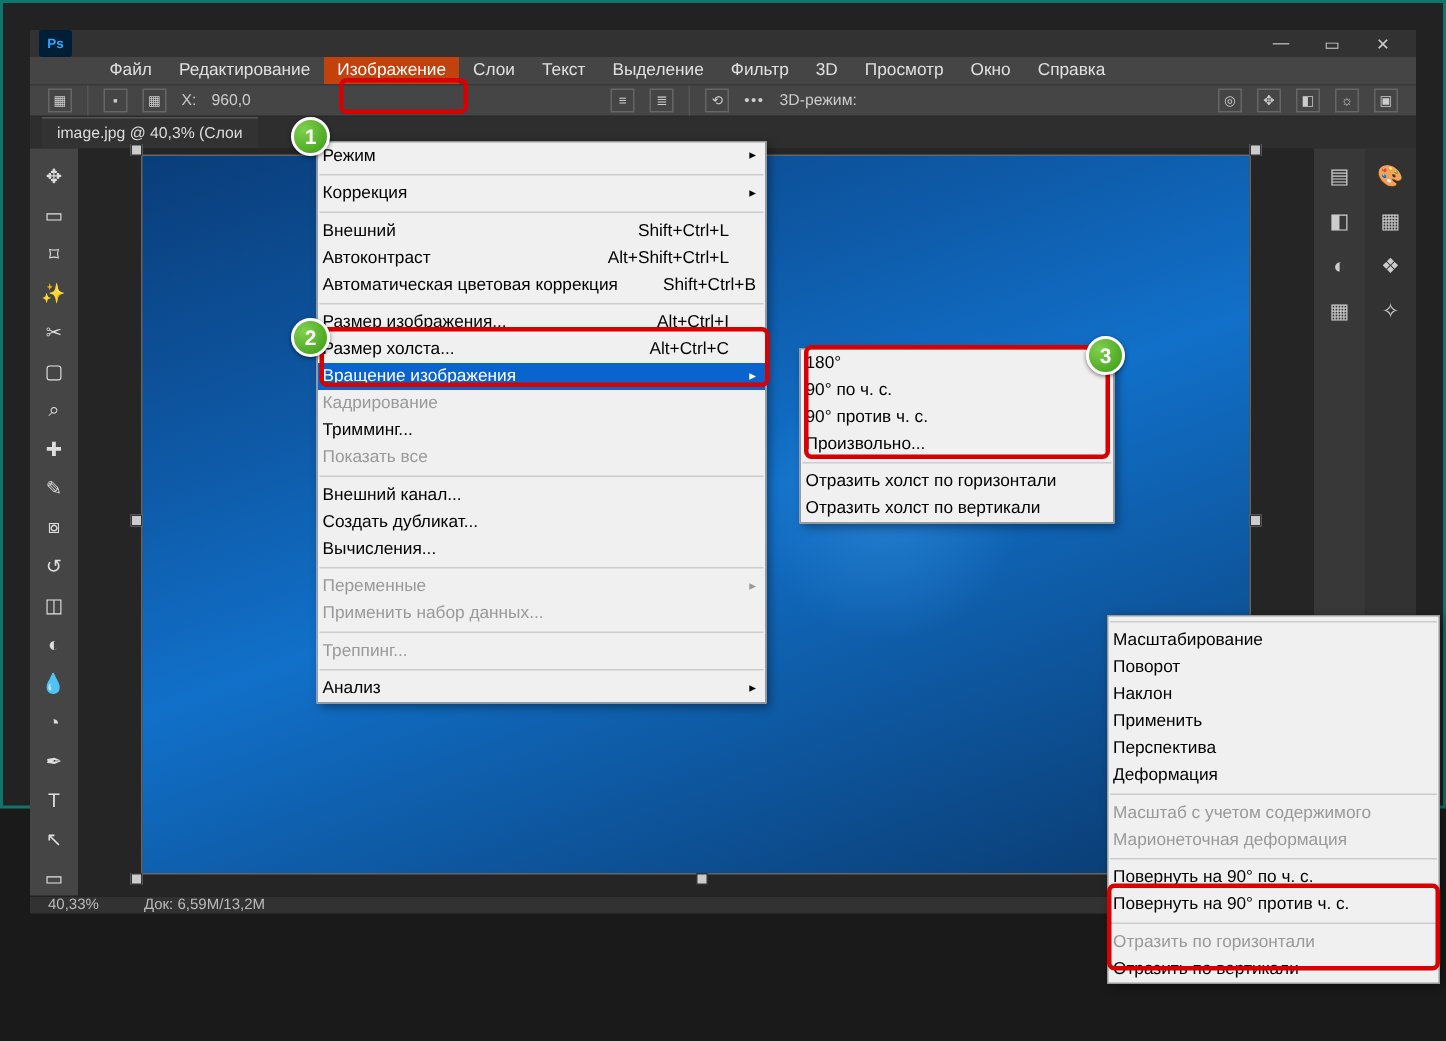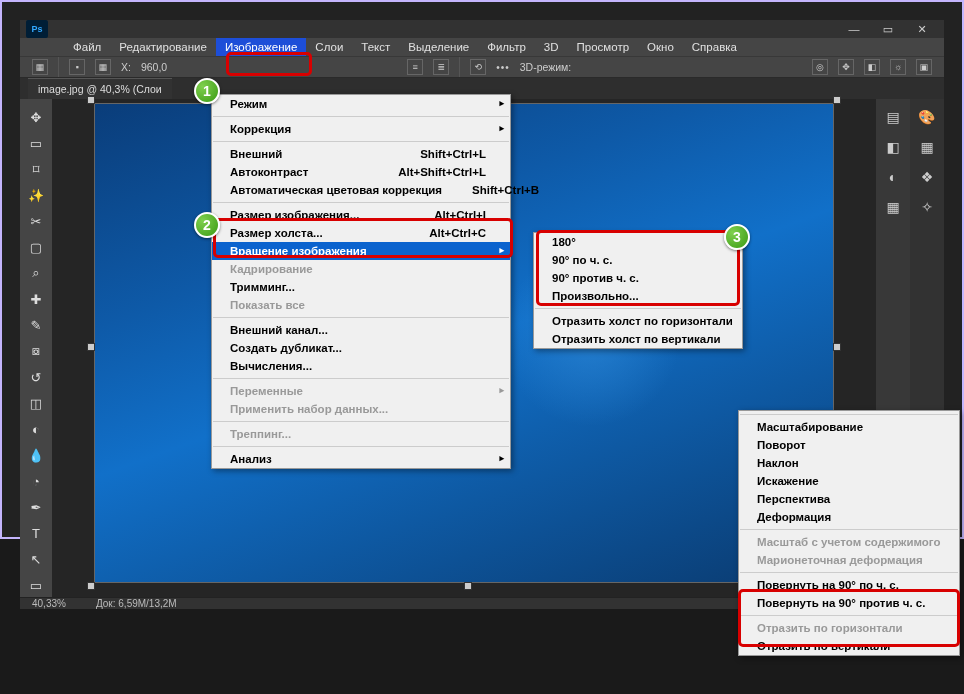--- a/index.html
+++ b/index.html
@@ -1,27 +1,27 @@
 <!DOCTYPE html>
 <html><head>
 <meta charset="utf-8">
 <style>
 * { margin: 0; padding: 0; box-sizing: border-box; font-family: "Segoe UI", Tahoma, sans-serif; }
 body { background: #1a1a1a; width: 964px; height: 694px; overflow: hidden; position: relative; }
-.outer-frame { border: 2px solid #c4b5fd; width: 964px; height: 539px; position: relative; background: #222; }
+.outer-frame { border: 2px solid #0f766e; width: 964px; height: 539px; position: relative; background: #222; }
 .app { position: absolute; top: 18px; left: 18px; right: 18px; bottom: 18px; background: #323232; display: flex; flex-direction: column; }
 
 .titlebar { height: 22px; background: #323232; display: flex; align-items: center; }
 .ps-icon { width: 22px; height: 18px; margin-left: 6px; background: #001e36; color: #31a8ff; font-size: 9px; font-weight: bold; display: flex; align-items: center; justify-content: center; border-radius: 2px; }
 .win-controls { margin-left: auto; display: flex; gap: 10px; padding-right: 10px; }
 .win-btn { width: 24px; height: 18px; color: #ccc; font-size: 11px; display: flex; align-items: center; justify-content: center; cursor: pointer; }
 
 .menubar { height: 22px; background: #454545; display: flex; align-items: center; padding-left: 44px; font-size: 11.5px; color: #e0e0e0; }
 .menu-item { padding: 3px 9px; cursor: pointer; white-space: nowrap; }
-.menu-item.active { background: #1d4ed8; color: #fff; }
+.menu-item.active { background: #c2410c; color: #fff; }
 
 .optbar { height: 34px; background: #454545; display: flex; align-items: center; gap: 10px; padding: 0 12px; color: #ccc; font-size: 10px; border-top: 1px solid #383838; border-bottom: 1px solid #2a2a2a;}
 .opt-icon { width: 16px; height: 16px; border: 1px solid #666; display: flex; align-items: center; justify-content: center; font-size: 9px; }
 .opt-sep { width: 1px; height: 20px; background: #555; }
 .opt-text { font-size: 10.5px; }
 .opt-dots { letter-spacing: 1px; }
 
 .tabbar { height: 24px; background: #2e2e2e; display: flex; align-items: center; padding-left: 8px; }
 .doc-tab { background: #323232; color: #ddd; font-size: 10.5px; padding: 4px 10px; border-top: 1px solid #555; }
 
@@ -39,21 +39,21 @@
 .h-bl { bottom: -4px; left: -4px; } .h-b { bottom: -4px; left: 50%; } .h-br { bottom: -4px; right: -4px; }
 
 .right-panels { width: 68px; background: #383838; display: flex; }
 .pcol { width: 34px; display: flex; flex-direction: column; align-items: center; padding-top: 10px; gap: 14px; color: #ccc; font-size: 14px; }
 .picon { cursor: pointer; }
 
 .statusbar { height: 20px; background: #323232; color: #bbb; font-size: 10px; display: flex; align-items: center; gap: 30px; padding: 0 12px; border-top: 1px solid #222;}
 
 
 .dropdown { position: absolute; background: #f0f0f0; border: 1px solid #999; box-shadow: 2px 2px 6px rgba(0,0,0,0.4); font-size: 11.5px; color: #000; z-index: 100; }
-.dd-row { padding: 3px 24px 3px 18px; cursor: default; display: flex; white-space: nowrap; position: relative; font-weight: bold; }
+.dd-row { padding: 3px 24px 3px 3px; cursor: default; display: flex; white-space: nowrap; position: relative; }
 .dd-row.highlighted { background: #0b63ce; color: #fff; }
 .dd-row.disabled { color: #999; }
 .dd-row .short { margin-left: auto; padding-left: 30px; }
 .dd-row .arrow { position: absolute; right: 6px; font-size: 9px; }
 .dd-sep { height: 1px; background: #ccc; margin: 3px 1px; }
 
 .dd-main { top: 92px; left: 209px; width: 300px; }
 .dd-sub  { top: 230px; left: 531px; width: 210px; }
 .dd-ctx  { top: 408px; left: 736px; width: 222px; }
 
@@ -281,21 +281,21 @@
   <div class="dd-row">
         <span>Масштабирование</span>
       </div>
   <div class="dd-row">
         <span>Поворот</span>
       </div>
   <div class="dd-row">
         <span>Наклон</span>
       </div>
   <div class="dd-row">
-        <span>Искажение</span>
+        <span>Применить</span>
       </div>
   <div class="dd-row">
         <span>Перспектива</span>
       </div>
   <div class="dd-row">
         <span>Деформация</span>
       </div>
   <div class="dd-sep"></div>
   <div class="dd-row disabled">
         <span>Масштаб с учетом содержимого</span>

